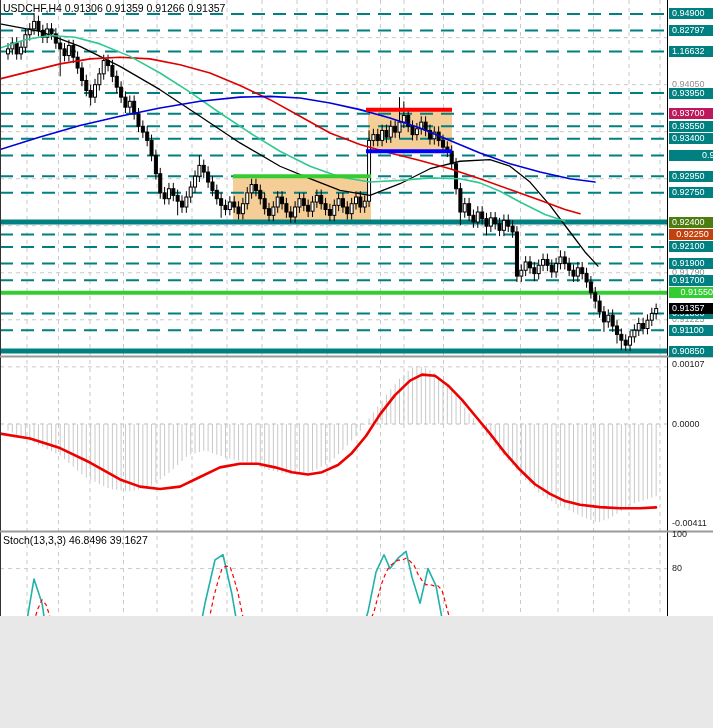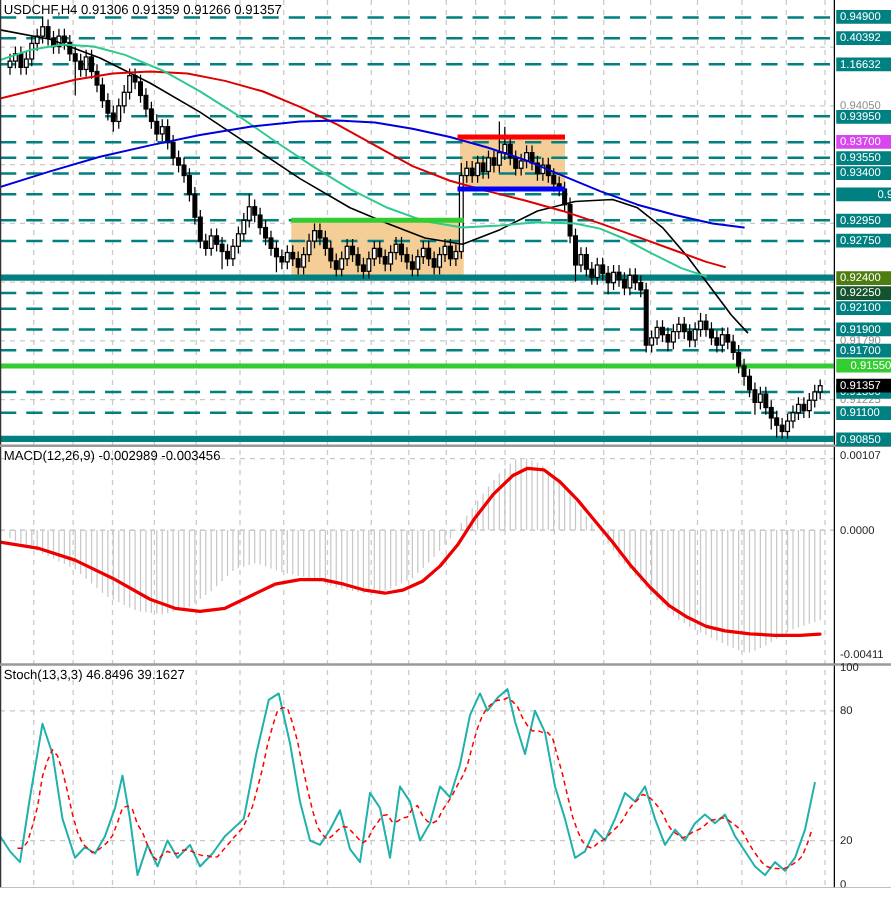--- a/index.html
+++ b/index.html
@@ -1,16 +1,16 @@
 <!DOCTYPE html>
 <html><head>
 <meta charset="utf-8">
 <style>
   html,body{margin:0;padding:0;background:#e8e8e8;}
-  .root{position:relative;width:713px;height:728px;background:#ffffff;
+  .root{position:relative;width:713px;height:616px;background:#ffffff;
         font-family:"Liberation Sans",sans-serif;overflow:hidden;}
   svg{position:absolute;left:0;top:0;}
   .hdr{position:absolute;font-size:10.5px;color:#000;white-space:nowrap;z-index:30;}
   .copy{position:absolute;left:3px;top:695px;font-size:10.5px;color:#000;white-space:nowrap;z-index:30;}
   .axis-col{position:absolute;left:668px;top:0;width:45px;height:710px;z-index:20;}
   .plabel{position:absolute;left:1px;width:44px;height:11px;font-size:9px;line-height:11px;
           padding-left:3px;box-sizing:border-box;color:#fff;letter-spacing:0px;}
   .gray-lb{position:absolute;left:4px;height:11px;font-size:9px;line-height:11px;color:#8f8f8f;}
   .plain-lb{position:absolute;left:4px;height:11px;font-size:9px;line-height:11px;color:#222;}
   .time-axis{position:absolute;left:0;top:710px;width:713px;height:18px;background:#fff;z-index:25;}
@@ -543,39 +543,38 @@
       <line x1="227" y1="710" x2="227" y2="714" stroke="#444" stroke-width="1"></line>
       <line x1="297" y1="710" x2="297" y2="714" stroke="#444" stroke-width="1"></line>
       <line x1="357" y1="710" x2="357" y2="714" stroke="#444" stroke-width="1"></line>
       <line x1="404" y1="710" x2="404" y2="714" stroke="#444" stroke-width="1"></line>
       <line x1="483" y1="710" x2="483" y2="714" stroke="#444" stroke-width="1"></line>
       <line x1="558" y1="710" x2="558" y2="714" stroke="#444" stroke-width="1"></line>
       <line x1="629" y1="710" x2="629" y2="714" stroke="#444" stroke-width="1"></line>
     </svg>
 
   <div class="hdr" style="left:3px;top:2px;">USDCHF,H4 0.91306 0.91359 0.91266 0.91357</div>
-  <div class="hdr" style="left:3px;top:359px;">MACD(12,26,9) -0.002989 -0.003456</div>
   <div class="hdr" style="left:3px;top:534px;">Stoch(13,3,3) 46.8496 39.1627</div>
 
   <div class="axis-col" id="price-axis">
       <div class="gray-lb" style="top: 79.1774px;">0.94050</div>
       <div class="gray-lb" style="top: 173.223px;">0.92920</div>
       <div class="gray-lb" style="top: 267.268px;">0.91790</div>
       <div class="gray-lb" style="top: 314.29px;">0.91225</div>
       <div class="plabel" style="top: 8.43548px; background: rgb(0, 128, 128);">0.94900</div>
-      <div class="plabel" style="top: 25.0806px; background: rgb(0, 128, 128);">0.40392</div>
+      <div class="plabel" style="top: 25.0806px; background: rgb(0, 128, 128);">0.82797</div>
       <div class="plabel" style="top: 45.8871px; background: rgb(0, 128, 128);">1.16632</div>
       <div class="plabel" style="top: 87.5px; background: rgb(0, 128, 128);">0.93950</div>
-      <div class="plabel" style="top: 108.306px; background: #d946ef;">0.93700</div>
+      <div class="plabel" style="top: 108.306px; background: #be185d;">0.93700</div>
       <div class="plabel" style="top: 120.79px; background: rgb(0, 128, 128);">0.93550</div>
       <div class="plabel" style="top: 133.274px; background: rgb(0, 128, 128);">0.93400</div>
       <div class="plabel" style="top: 149.919px; background: rgb(0, 128, 128); padding-left: 33px;">0.93200</div>
       <div class="plabel" style="top: 170.726px; background: rgb(0, 128, 128);">0.92950</div>
       <div class="plabel" style="top: 187.371px; background: rgb(0, 128, 128);">0.92750</div>
-      <div class="plabel" style="top: 228.984px; background: #14532d;">0.92250</div>
+      <div class="plabel" style="top: 228.984px; background: #c2410c; text-align: center;">0.92250</div>
       <div class="plabel" style="top: 241.468px; background: rgb(0, 128, 128);">0.92100</div>
       <div class="plabel" style="top: 258.113px; background: rgb(0, 128, 128);">0.91900</div>
       <div class="plabel" style="top: 274.758px; background: rgb(0, 128, 128);">0.91700</div>
       <div class="plabel" style="top: 308.048px; background: rgb(0, 128, 128);">0.91300</div>
       <div class="plabel" style="top: 324.694px; background: rgb(0, 128, 128);">0.91100</div>
       <div class="plabel" style="top: 216.5px; background: #4d7c0f;">0.92400</div>
       <div class="plabel" style="top: 345.5px; background: rgb(0, 128, 128);">0.90850</div>
       <div class="plabel" style="top: 287.242px; background: rgb(51, 204, 51); text-align: right;">0.91550</div>
       <div class="plabel" style="top: 303.305px; background: rgb(0, 0, 0);">0.91357</div>
       <div class="plain-lb" style="top: 358.5px;">0.00107</div>

